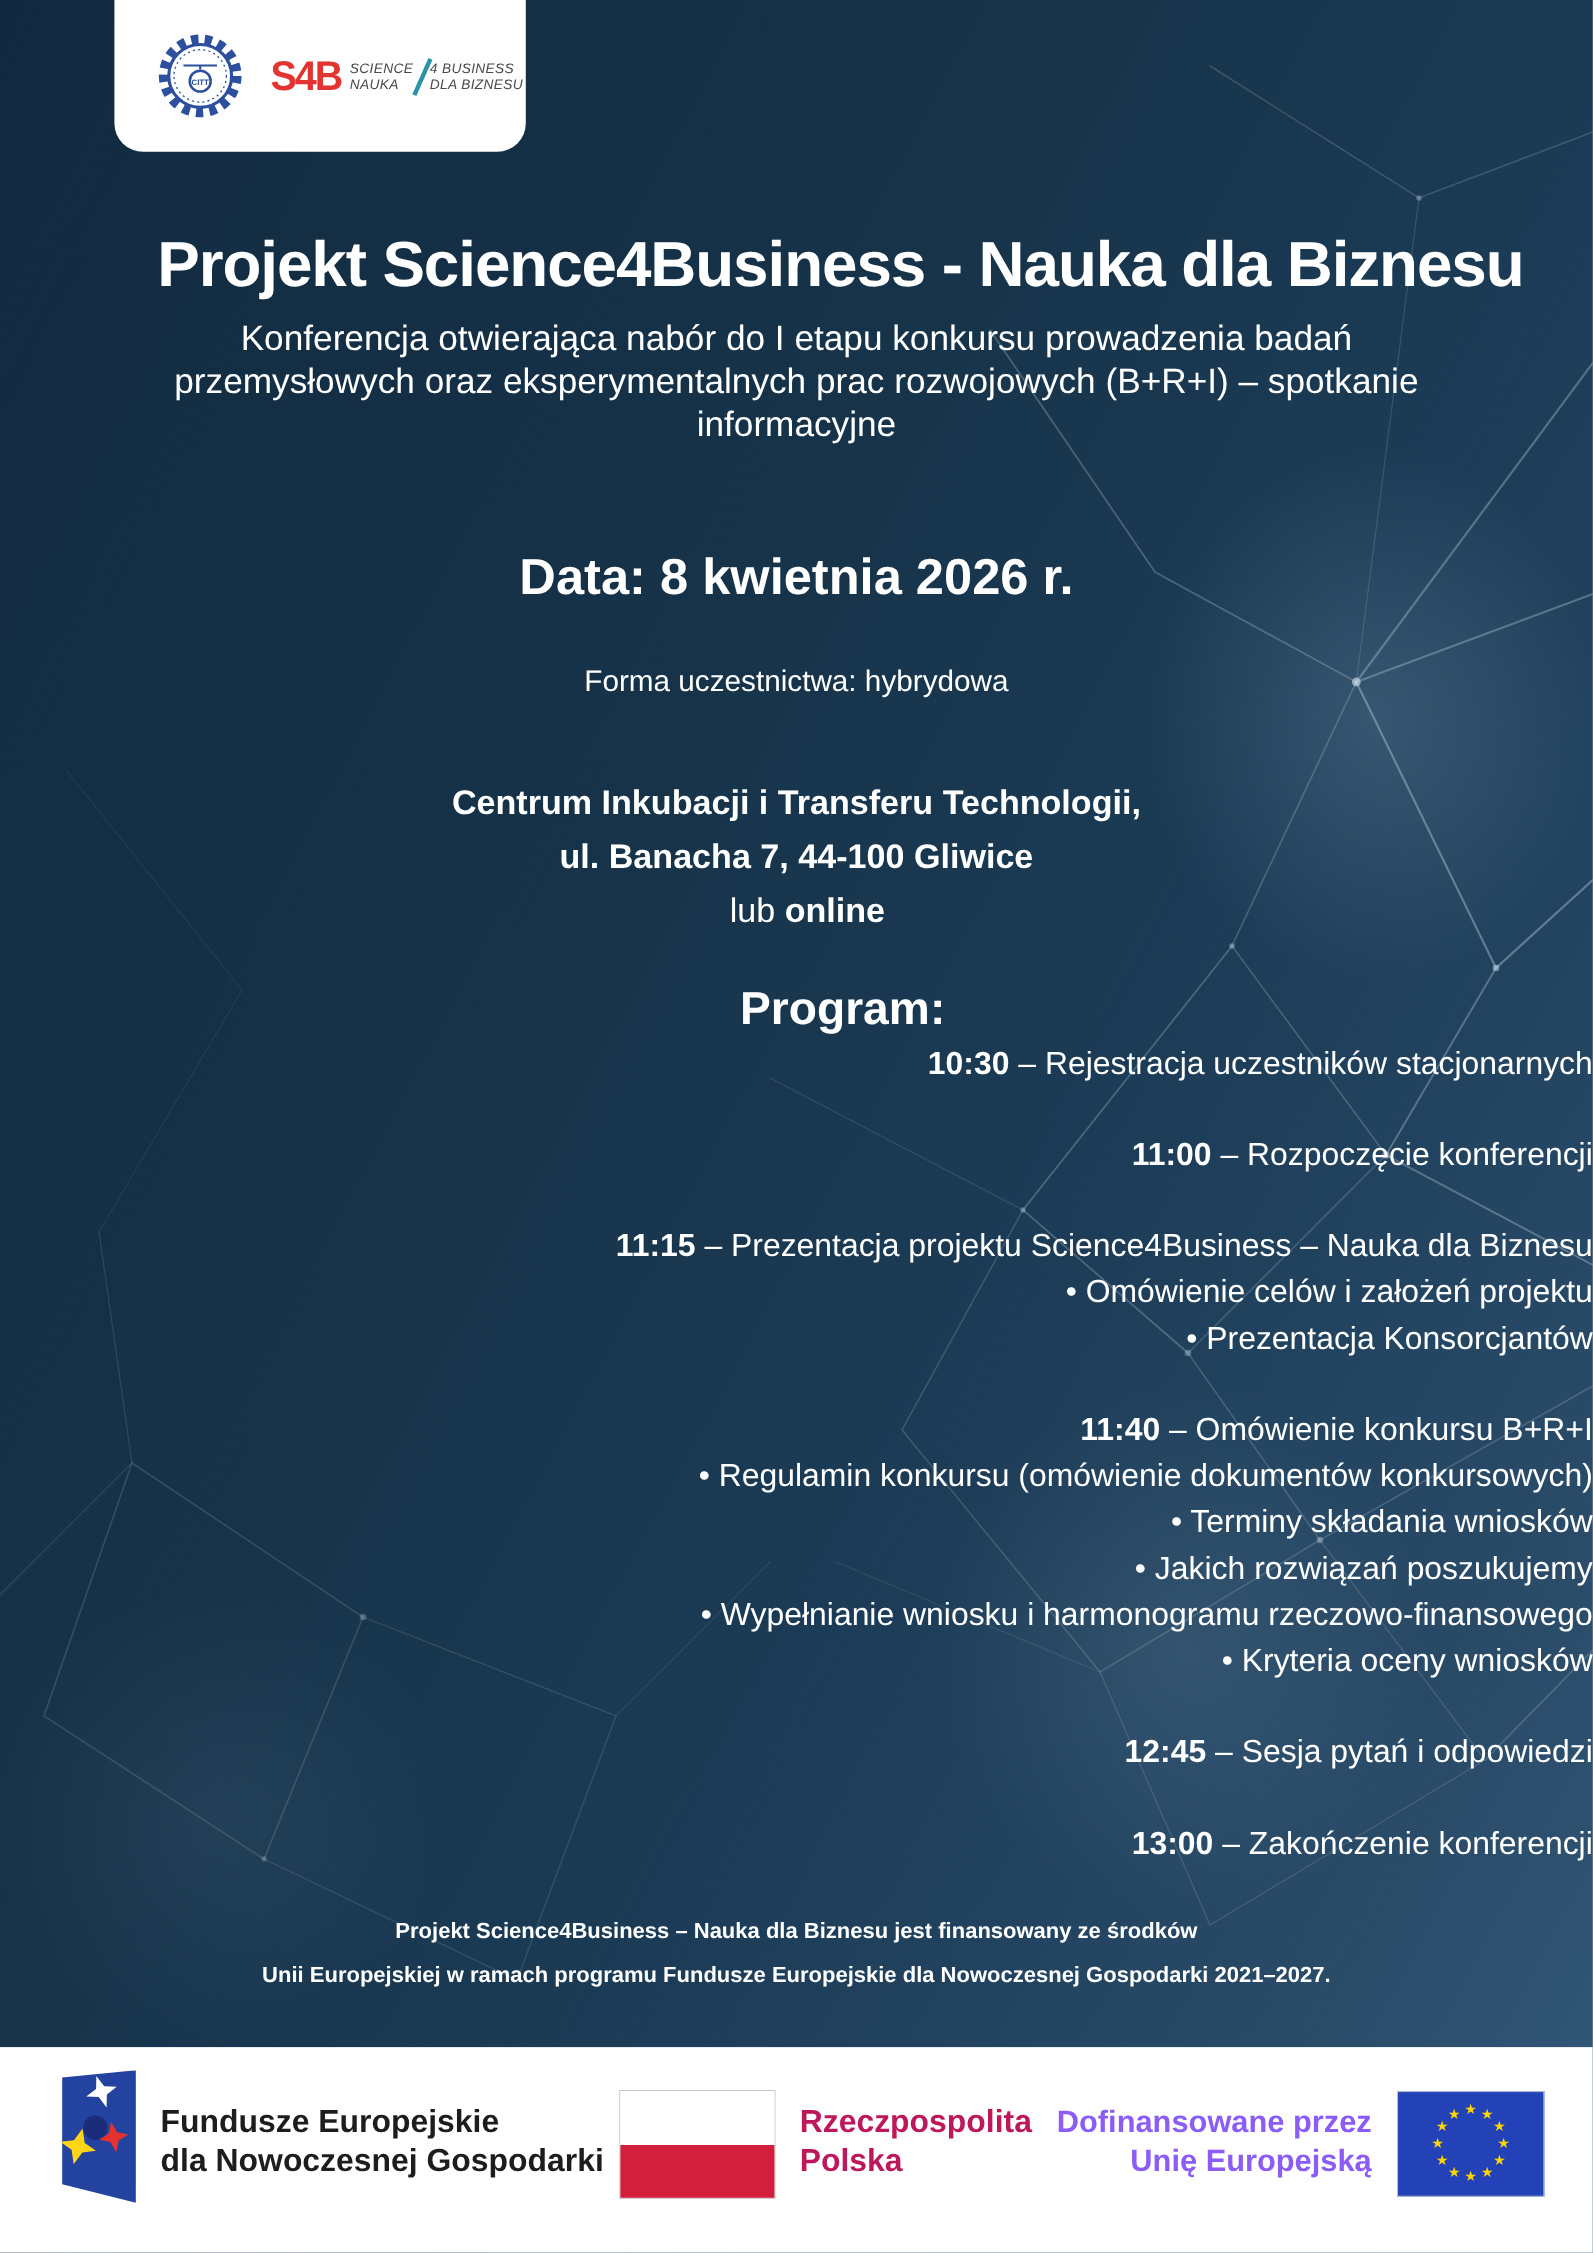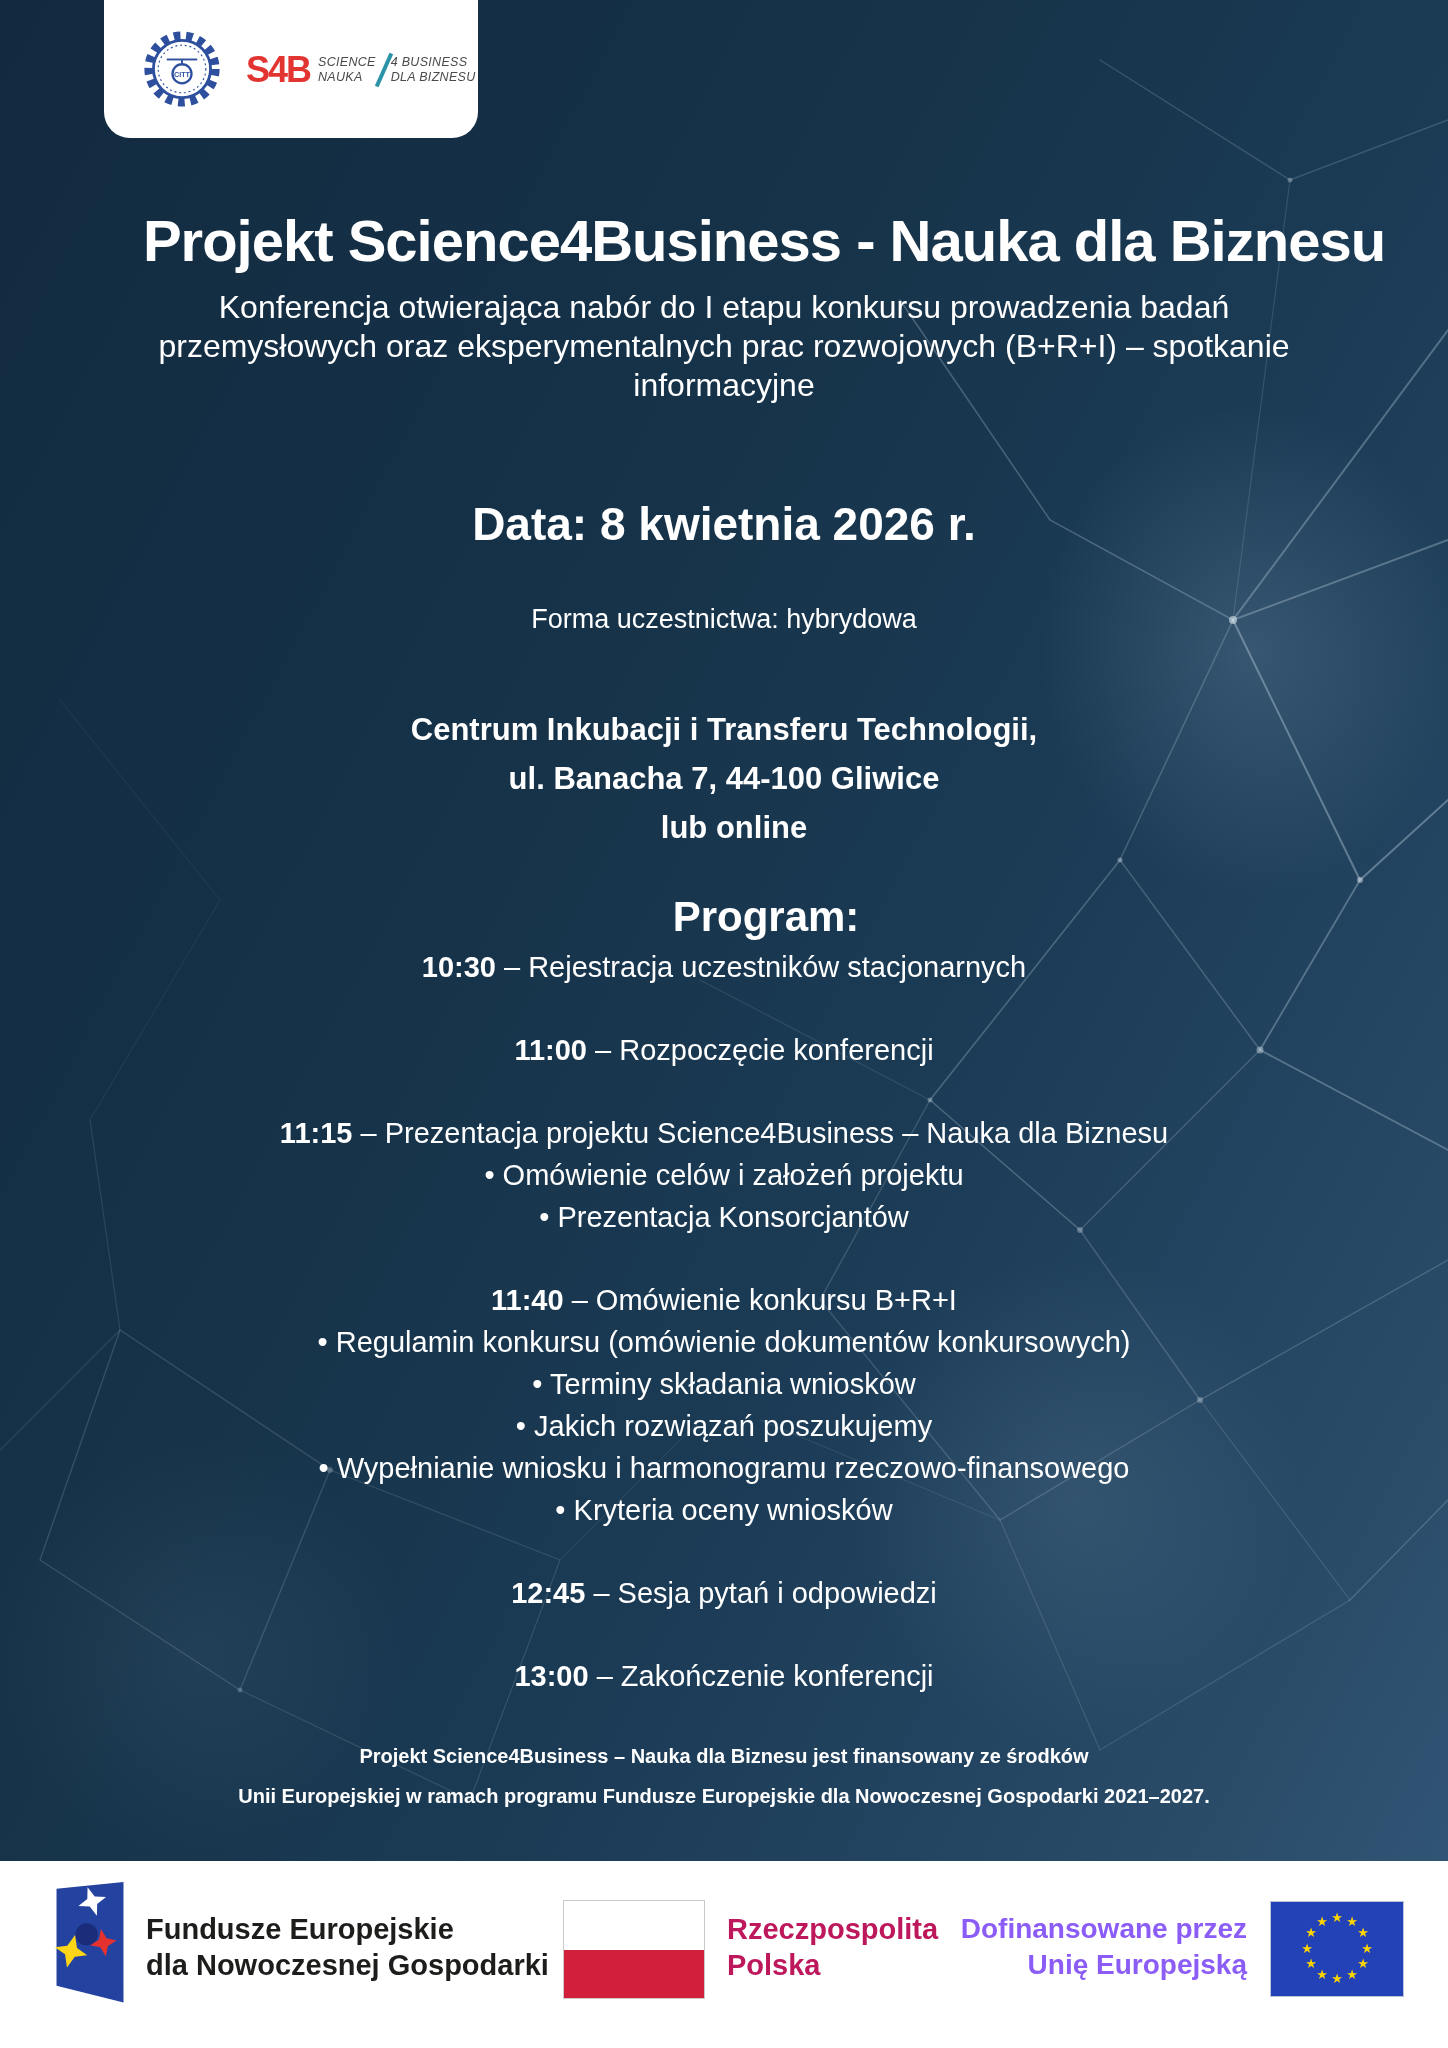--- a/index.html
+++ b/index.html
@@ -24,25 +24,25 @@
     font-size:12.5px;letter-spacing:.3px;color:#4a4a4a;line-height:14px;font-weight:400;font-style:italic;}
   .s4b-slash{position:absolute;left:64px;top:-3px;width:4px;height:36px;background:#2b93a8;transform:rotate(24deg);}
   .c-left{text-align:left;}
   .title{position:absolute;left:0;top:168px;width:100%;text-align:center;
     font-size:58px;font-weight:700;letter-spacing:-1px;padding-left:40px;}
   .subtitle{position:absolute;left:0;top:288px;width:100%;text-align:center;
     font-size:32px;line-height:39px;font-weight:400;}
   .dateline{position:absolute;left:0;top:497px;width:100%;text-align:center;font-size:46px;font-weight:700;}
   .participation{position:absolute;left:0;top:604px;width:100%;text-align:center;font-size:27px;}
   .venue{position:absolute;left:0;top:705px;width:100%;text-align:center;font-size:31px;font-weight:700;line-height:49px;}
-  .venue .lub{font-weight:700;margin-left:20px;}
+  .venue .lub{font-weight:400;margin-left:20px;}
   .program-heading{position:absolute;left:0;top:893px;width:100%;text-align:center;font-size:42px;font-weight:700;padding-left:42px;}
   .program{position:absolute;left:0;top:946px;width:100%;text-align:center;font-size:29px;}
   .pgroup{margin-bottom:41px;}
-  .pline,.pbullet{line-height:42px;}
+  .pline,.pbullet{line-height:42px;text-align:right;}
   .pline b{font-weight:700;}
   .funding{position:absolute;left:0;top:1736px;width:100%;text-align:center;font-size:20px;font-weight:700;line-height:40px;}
   .footer-bar{position:absolute;left:0;top:1861px;width:1448px;height:187px;background:#ffffff;color:#222222;}
   .fe-flag{position:absolute;left:54px;top:21px;}
   .fe-text{position:absolute;left:146px;top:50px;font-size:29px;line-height:36px;font-weight:700;color:#1d1d1b;}
   .pl-flag{position:absolute;left:563px;top:39px;width:142px;height:99px;border:1px solid #c9c9c9;box-sizing:border-box;}
   .pl-flag .w{height:49px;background:#ffffff;}
   .pl-flag .r{height:48px;background:#d2203c;}
   .pl-text{position:absolute;left:727px;top:50px;font-size:29px;line-height:36px;font-weight:700;color:#be185d;}
   .eu-text{position:absolute;left:947px;top:50px;width:300px;text-align:right;font-size:28px;line-height:36px;font-weight:700;color:#8b5cf6;}

